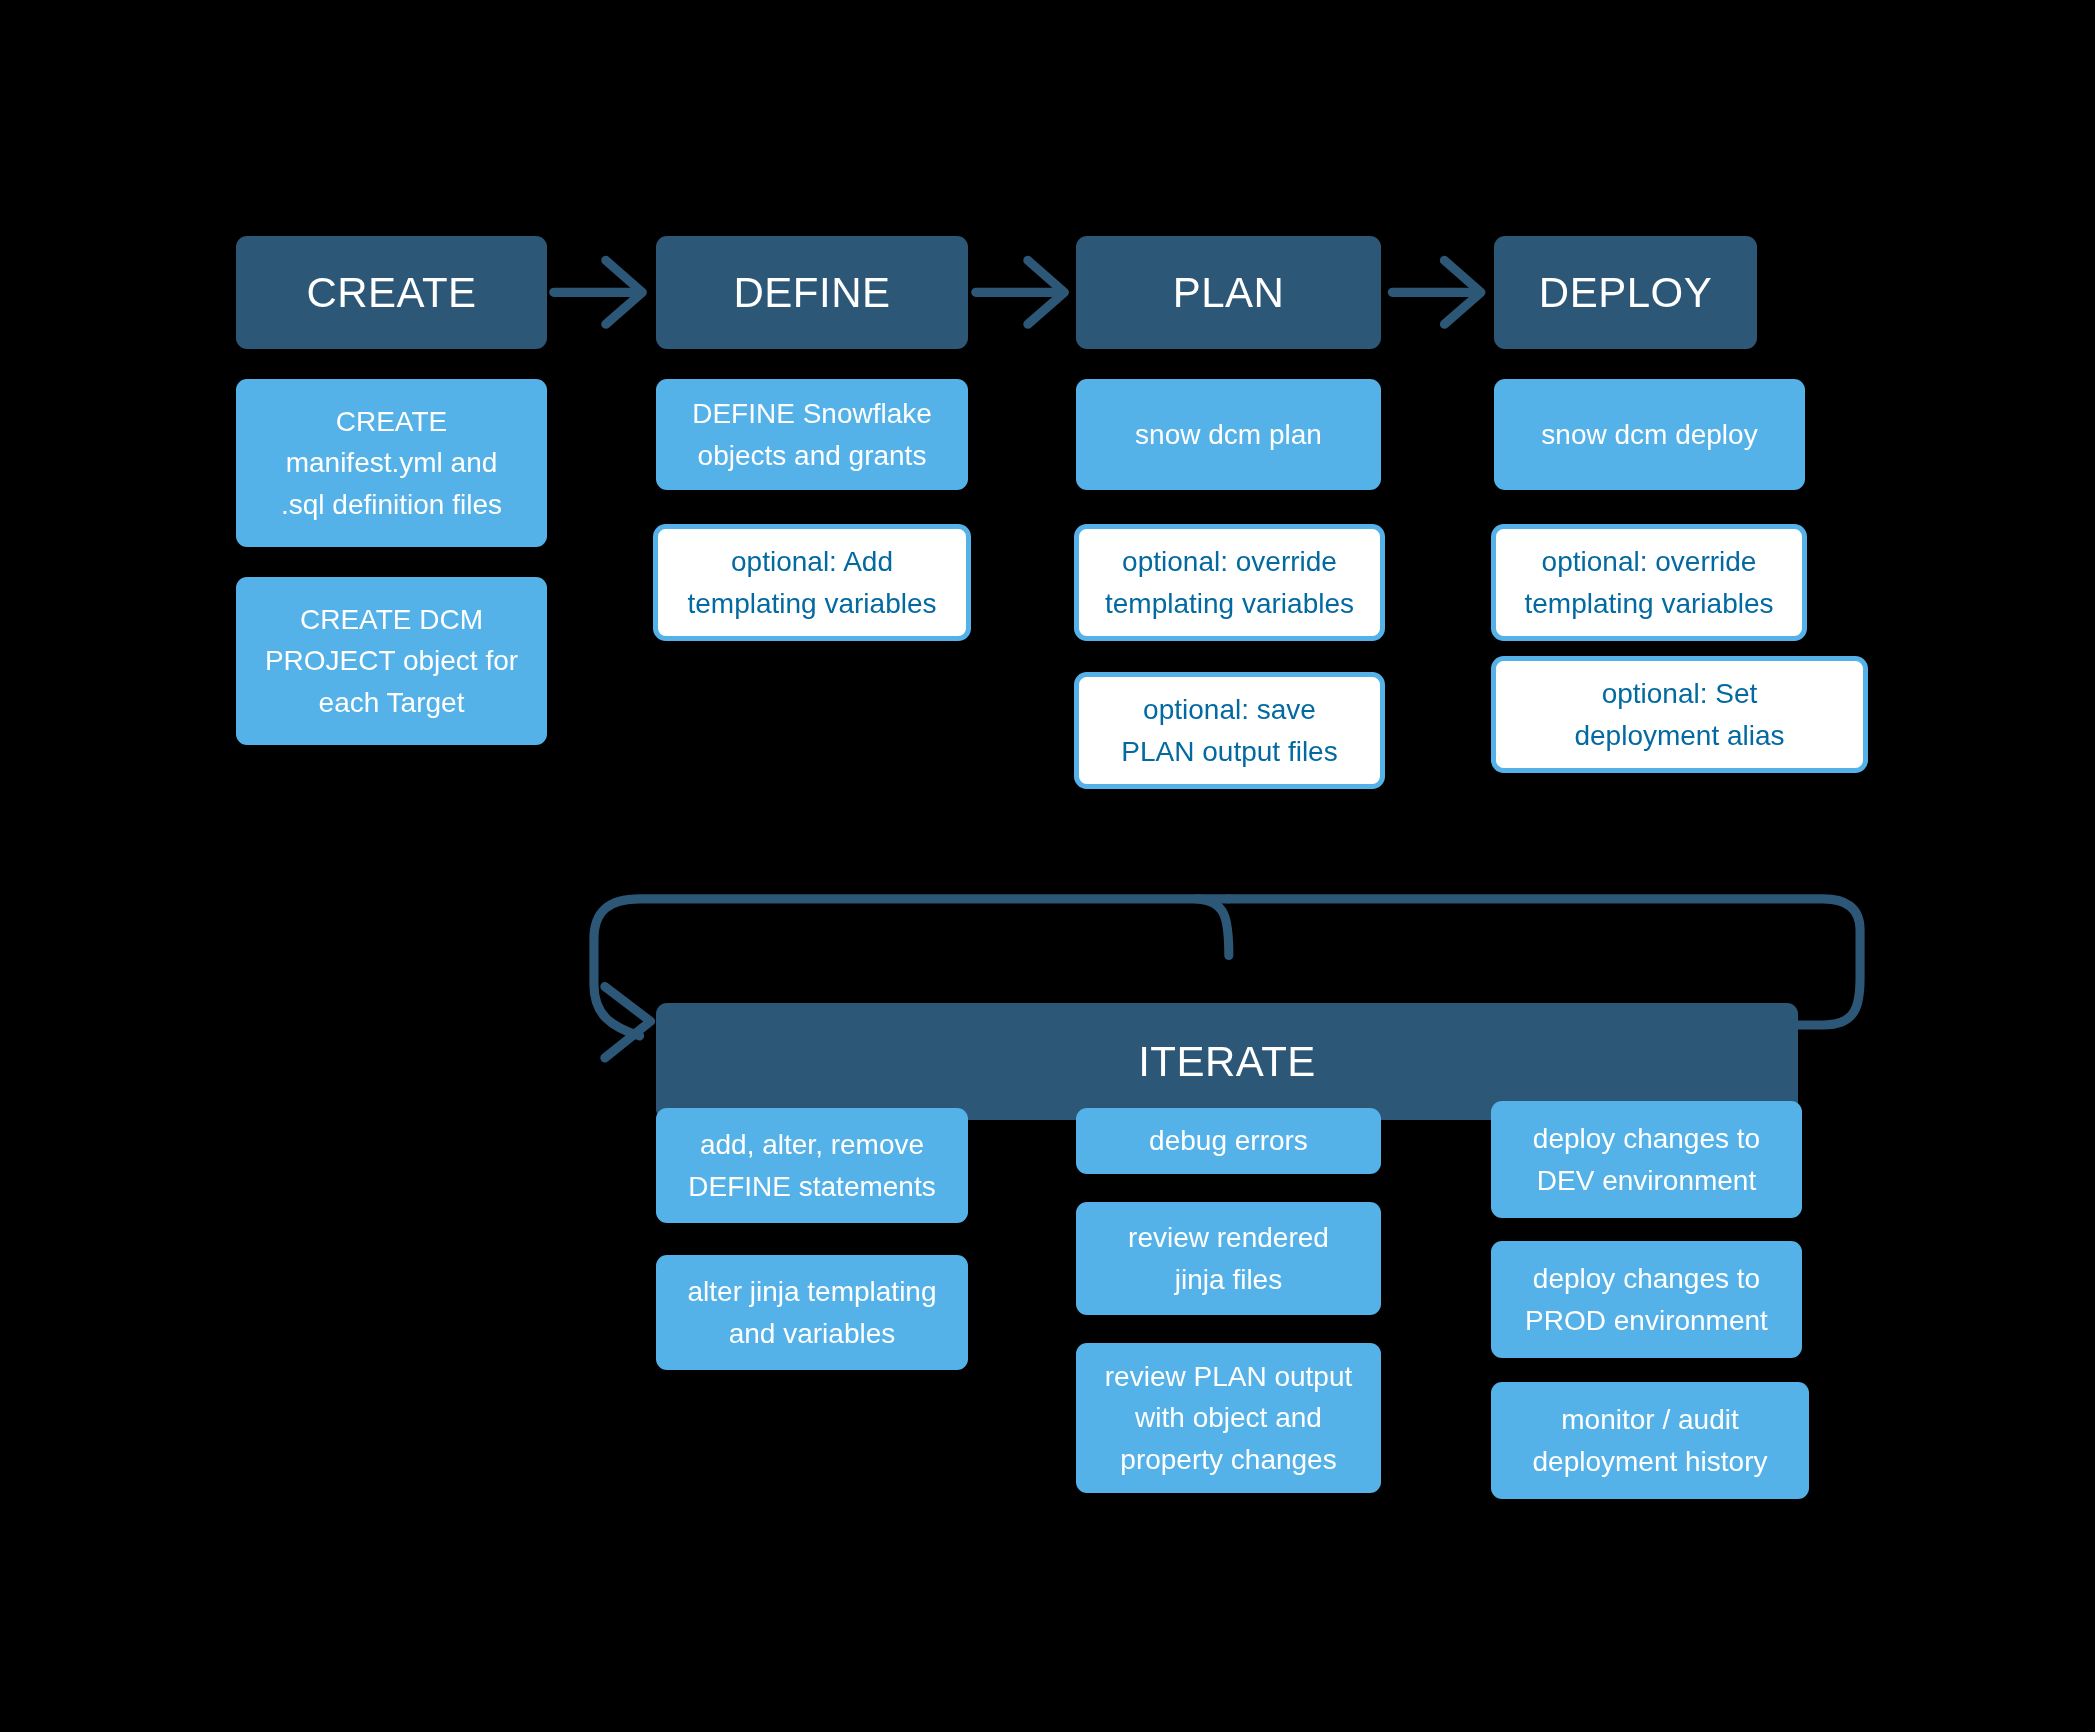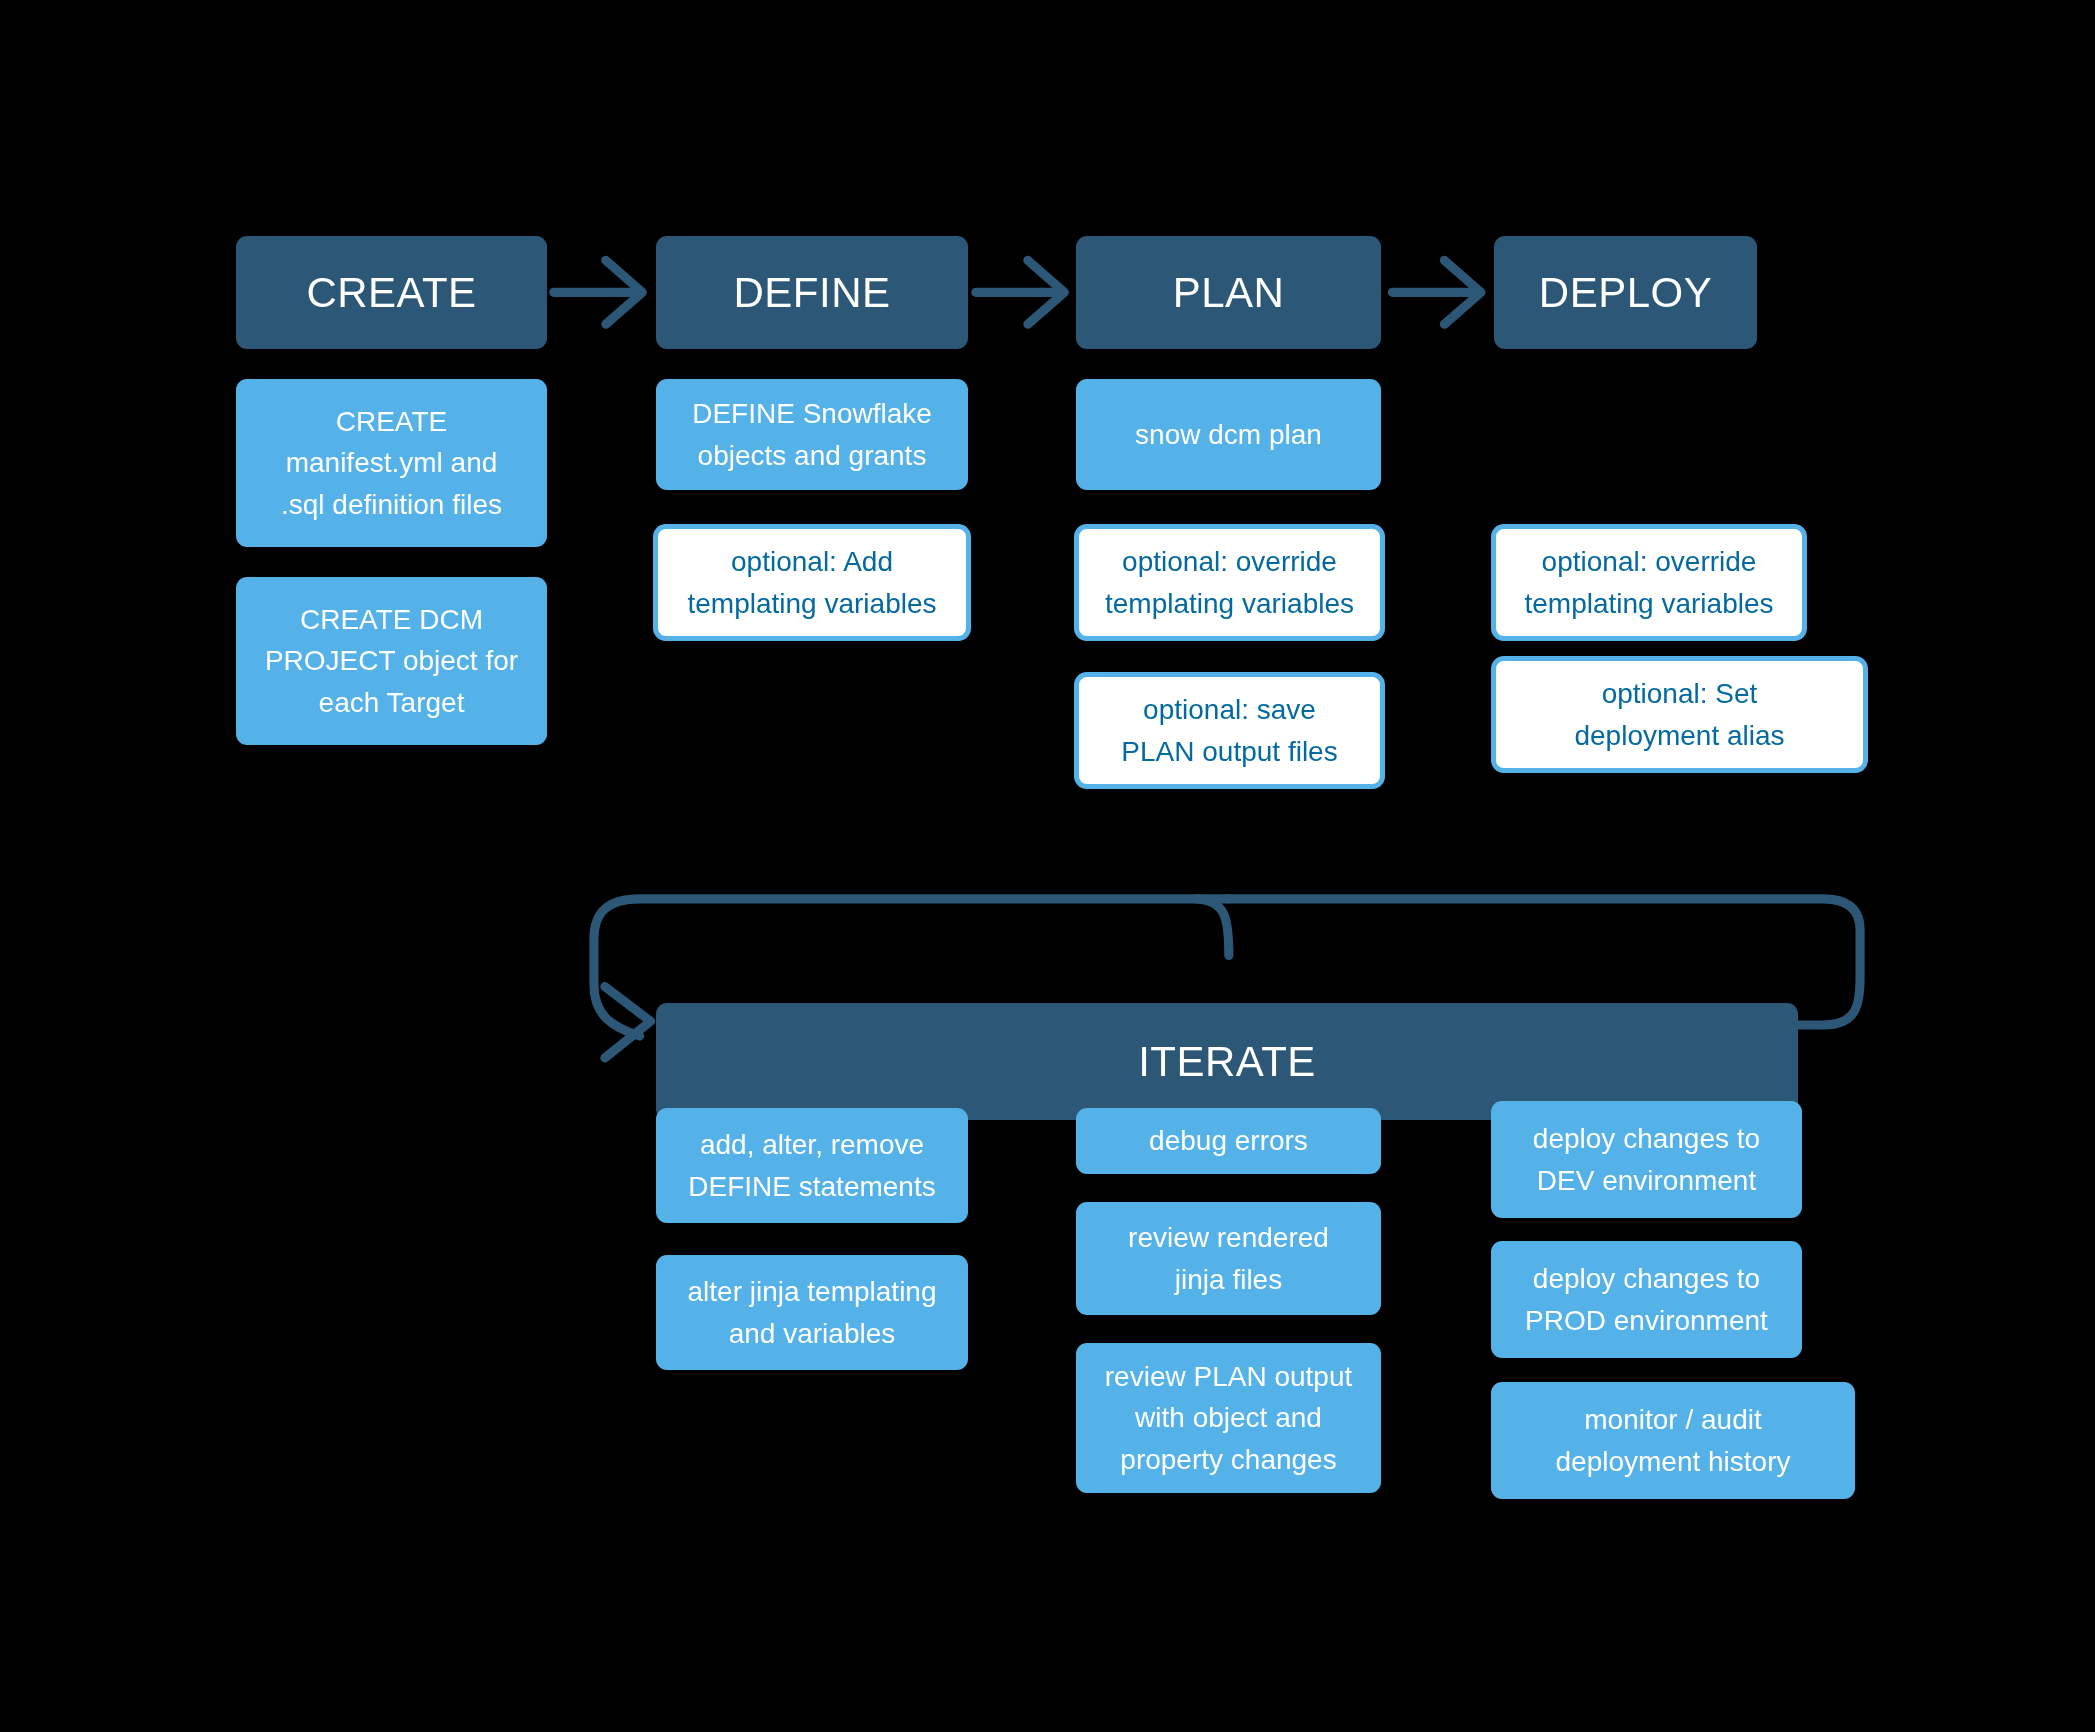--- a/index.html
+++ b/index.html
@@ -121,20 +121,23 @@
 templating variables</span>
   </div>
   <div class="opt-box" style="left:1074px; top:672px; width:311px; height:117px;">
     <span>optional: save
 PLAN output files</span>
   </div>
 
   <div class="hdr-box" style="left:1494px; top:236px; width:263px; height:113px;">
     <span>DEPLOY</span>
   </div>
+  <div class="lt-box" style="left:1494px; top:379px; width:311px; height:111px;">
+    <span>snow dcm deploy</span>
+  </div>
   <div class="opt-box" style="left:1491px; top:524px; width:316px; height:117px;">
     <span>optional: override
 templating variables</span>
   </div>
   <div class="opt-box" style="left:1491px; top:656px; width:377px; height:117px;">
     <span>optional: Set
 deployment alias</span>
   </div>
 
   <div class="iterate-box" style="left:656px; top:959px; width:1142px; height:117px;">
@@ -164,21 +167,21 @@
   </div>
 
   <div class="lt-box" style="left:1491px; top:1101px; width:311px; height:117px;">
     <span>deploy changes to
 DEV environment</span>
   </div>
   <div class="lt-box" style="left:1491px; top:1241px; width:311px; height:117px;">
     <span>deploy changes to
 PROD environment</span>
   </div>
-  <div class="lt-box" style="left:1491px; top:1382px; width:364px; height:117px;">
+  <div class="lt-box" style="left:1491px; top:1382px; width:318px; height:117px;">
     <span>monitor / audit
 deployment history</span>
   </div>
 
   <svg class="overlay" viewBox="0 0 2293 1896" xmlns="http://www.w3.org/2000/svg">
     <g stroke="#2c5777" fill="none" stroke-width="10" stroke-linecap="round" stroke-linejoin="round">
 
       <g>
         <path d="M 606 320 L 700 320"></path>
         <path d="M 663 285 L 703 320 L 663 355"></path>

